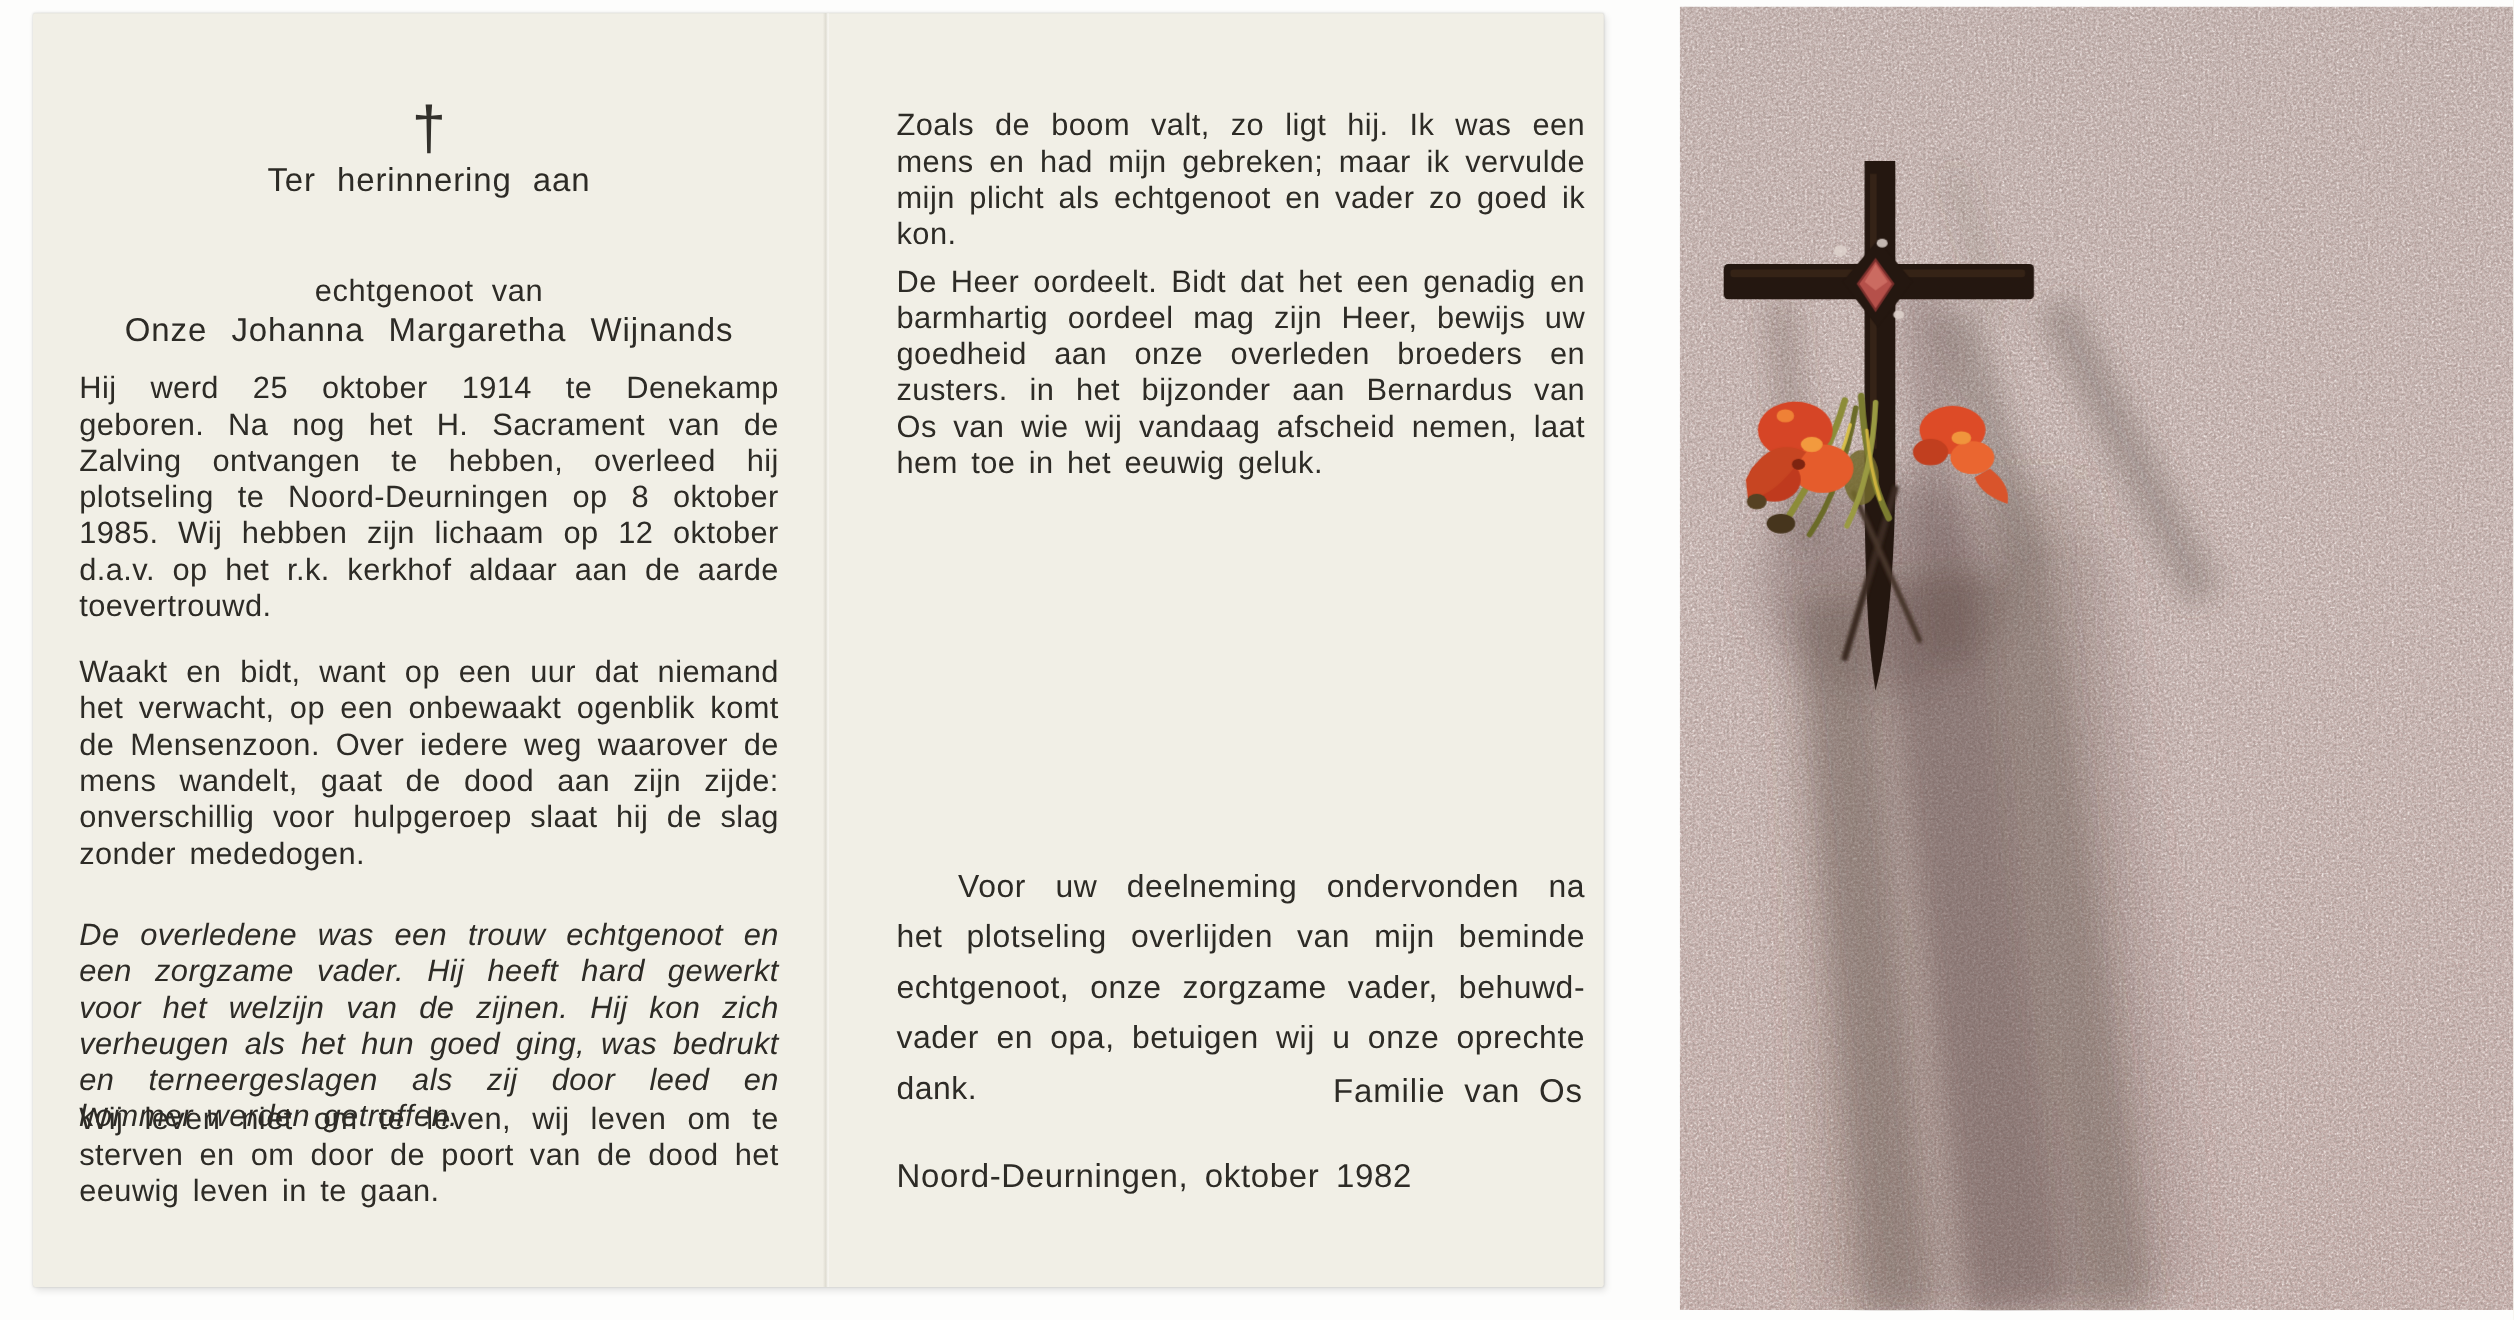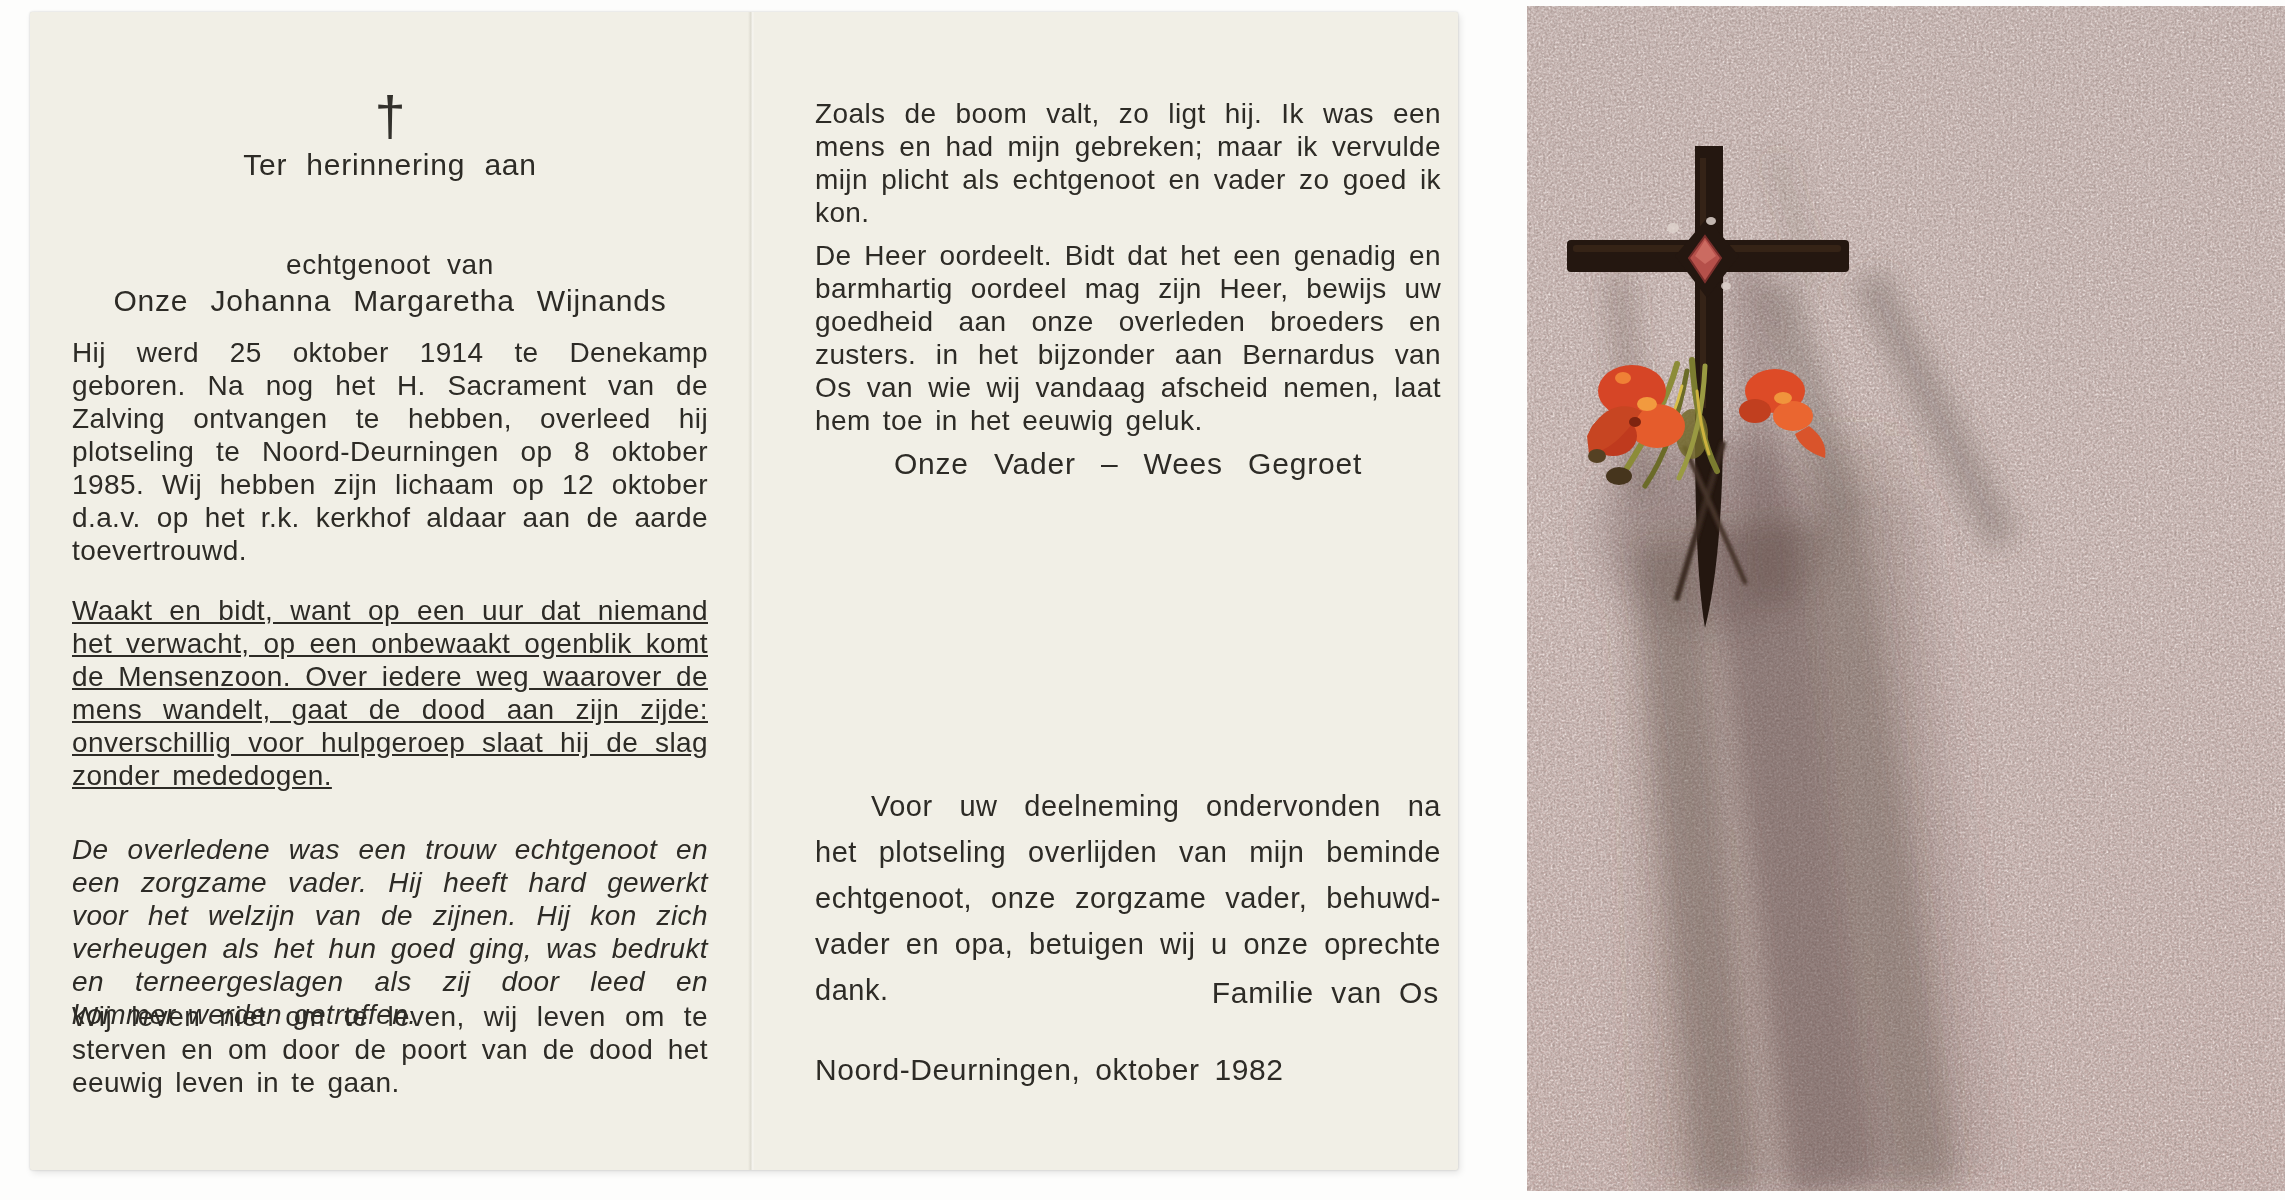--- a/index.html
+++ b/index.html
@@ -34,21 +34,21 @@
   .dedication{top:136px;text-align:center;font-size:30px;word-spacing:10px;letter-spacing:.8px;}
   .deceased-name{top:186px;text-align:center;font-size:39px;word-spacing:12px;letter-spacing:1.2px;}
   .relation{top:237px;text-align:center;font-size:28px;word-spacing:8px;letter-spacing:.6px;}
   .spouse{top:272px;text-align:center;font-size:30px;word-spacing:13px;letter-spacing:.8px;}
 
   .para{
     margin:0;font-size:28px;line-height:33px;
     letter-spacing:.4px;word-spacing:4px;
     text-align:justify;
   }
-  .p1{top:324px;} .p2{top:582px;text-decoration:underline;} .p3{top:821px;font-style:italic;} .p4{top:988px;}
+  .p1{top:324px;} .p2{top:582px;} .p3{top:821px;font-style:italic;} .p4{top:988px;}
   .mp1{top:85px;} .mp2{top:227px;}
   .prayer-line{top:435px;text-align:center;font-size:30px;word-spacing:16px;letter-spacing:.8px;}
   .thanks{top:771px;font-size:29px;line-height:46px;letter-spacing:.5px;word-spacing:5px;text-align:justify;text-indent:56px;margin:0;}
   .signature{top:964px;text-align:right;font-size:30px;word-spacing:8px;letter-spacing:.8px;padding-right:2px;}
   .place-date{top:1041px;text-align:left;font-size:30px;word-spacing:6px;letter-spacing:.6px;}
 
   
   .photo{
     position:absolute;left:1527px;top:6px;width:758px;height:1185px;
     overflow:hidden;
@@ -71,21 +71,20 @@
       <p class="abs para p2">Waakt en bidt, want op een uur dat niemand het verwacht, op een onbewaakt ogenblik komt de Mensenzoon. Over iedere weg waarover de mens wandelt, gaat de dood aan zijn zijde: onverschillig voor hulpgeroep slaat hij de slag zonder mededogen.</p>
       <p class="abs para p3">De overledene was een trouw echtgenoot en een zorgzame vader. Hij heeft hard gewerkt voor het welzijn van de zijnen. Hij kon zich verheugen als het hun goed ging, was bedrukt en terneergeslagen als zij door leed en kommer werden getroffen.</p>
       <p class="abs para p4">Wij leven niet om te leven, wij leven om te sterven en om door de poort van de dood het eeuwig leven in te gaan.</p>
     </div>
 
     <div class="fold"></div>
 
     <div class="panel panel-mid">
       <p class="abs para mp1">Zoals de boom valt, zo ligt hij. Ik was een mens en had mijn gebreken; maar ik vervulde mijn plicht als echtgenoot en vader zo goed ik kon.</p>
       <p class="abs para mp2">De Heer oordeelt. Bidt dat het een genadig en barmhartig oordeel mag zijn Heer, bewijs uw goedheid aan onze overleden broeders en zusters. in het bijzonder aan Bernardus van Os van wie wij vandaag afscheid nemen, laat hem toe in het eeuwig geluk.</p>
-      <div class="abs prayer-line">Onze Vader – Wees Gegroet</div>
       <p class="abs thanks">Voor uw deelneming ondervonden na het plotseling overlijden van mijn beminde echtgenoot, onze zorgzame vader, behuwd-vader en opa, betuigen wij u onze oprechte dank.</p>
       <div class="abs signature">Familie van Os</div>
       <div class="abs place-date">Noord-Deurningen, oktober 1982</div>
     </div>
   </div>
 
   <div class="photo">
     <svg width="758" height="1185" viewBox="0 0 758 1185" xmlns="http://www.w3.org/2000/svg">
       <defs>
         <linearGradient id="wallGrad" x1="0" y1="0" x2="0" y2="1">

